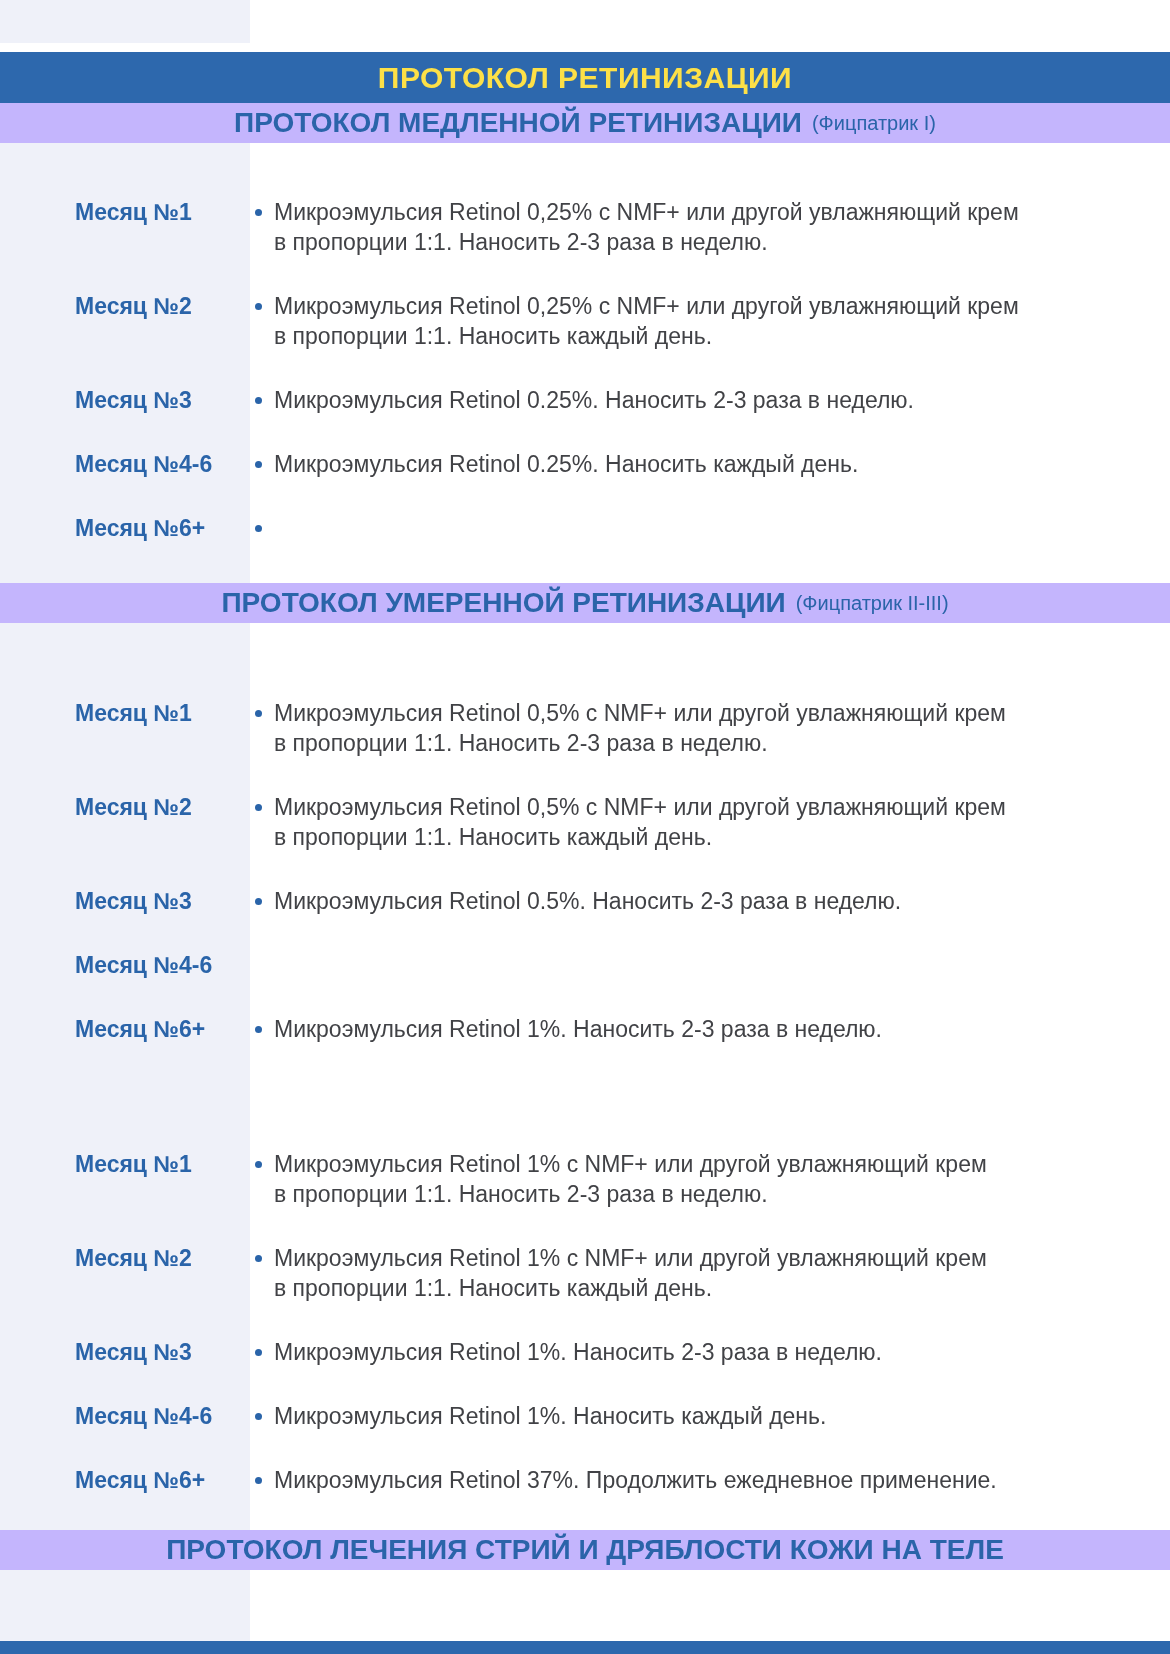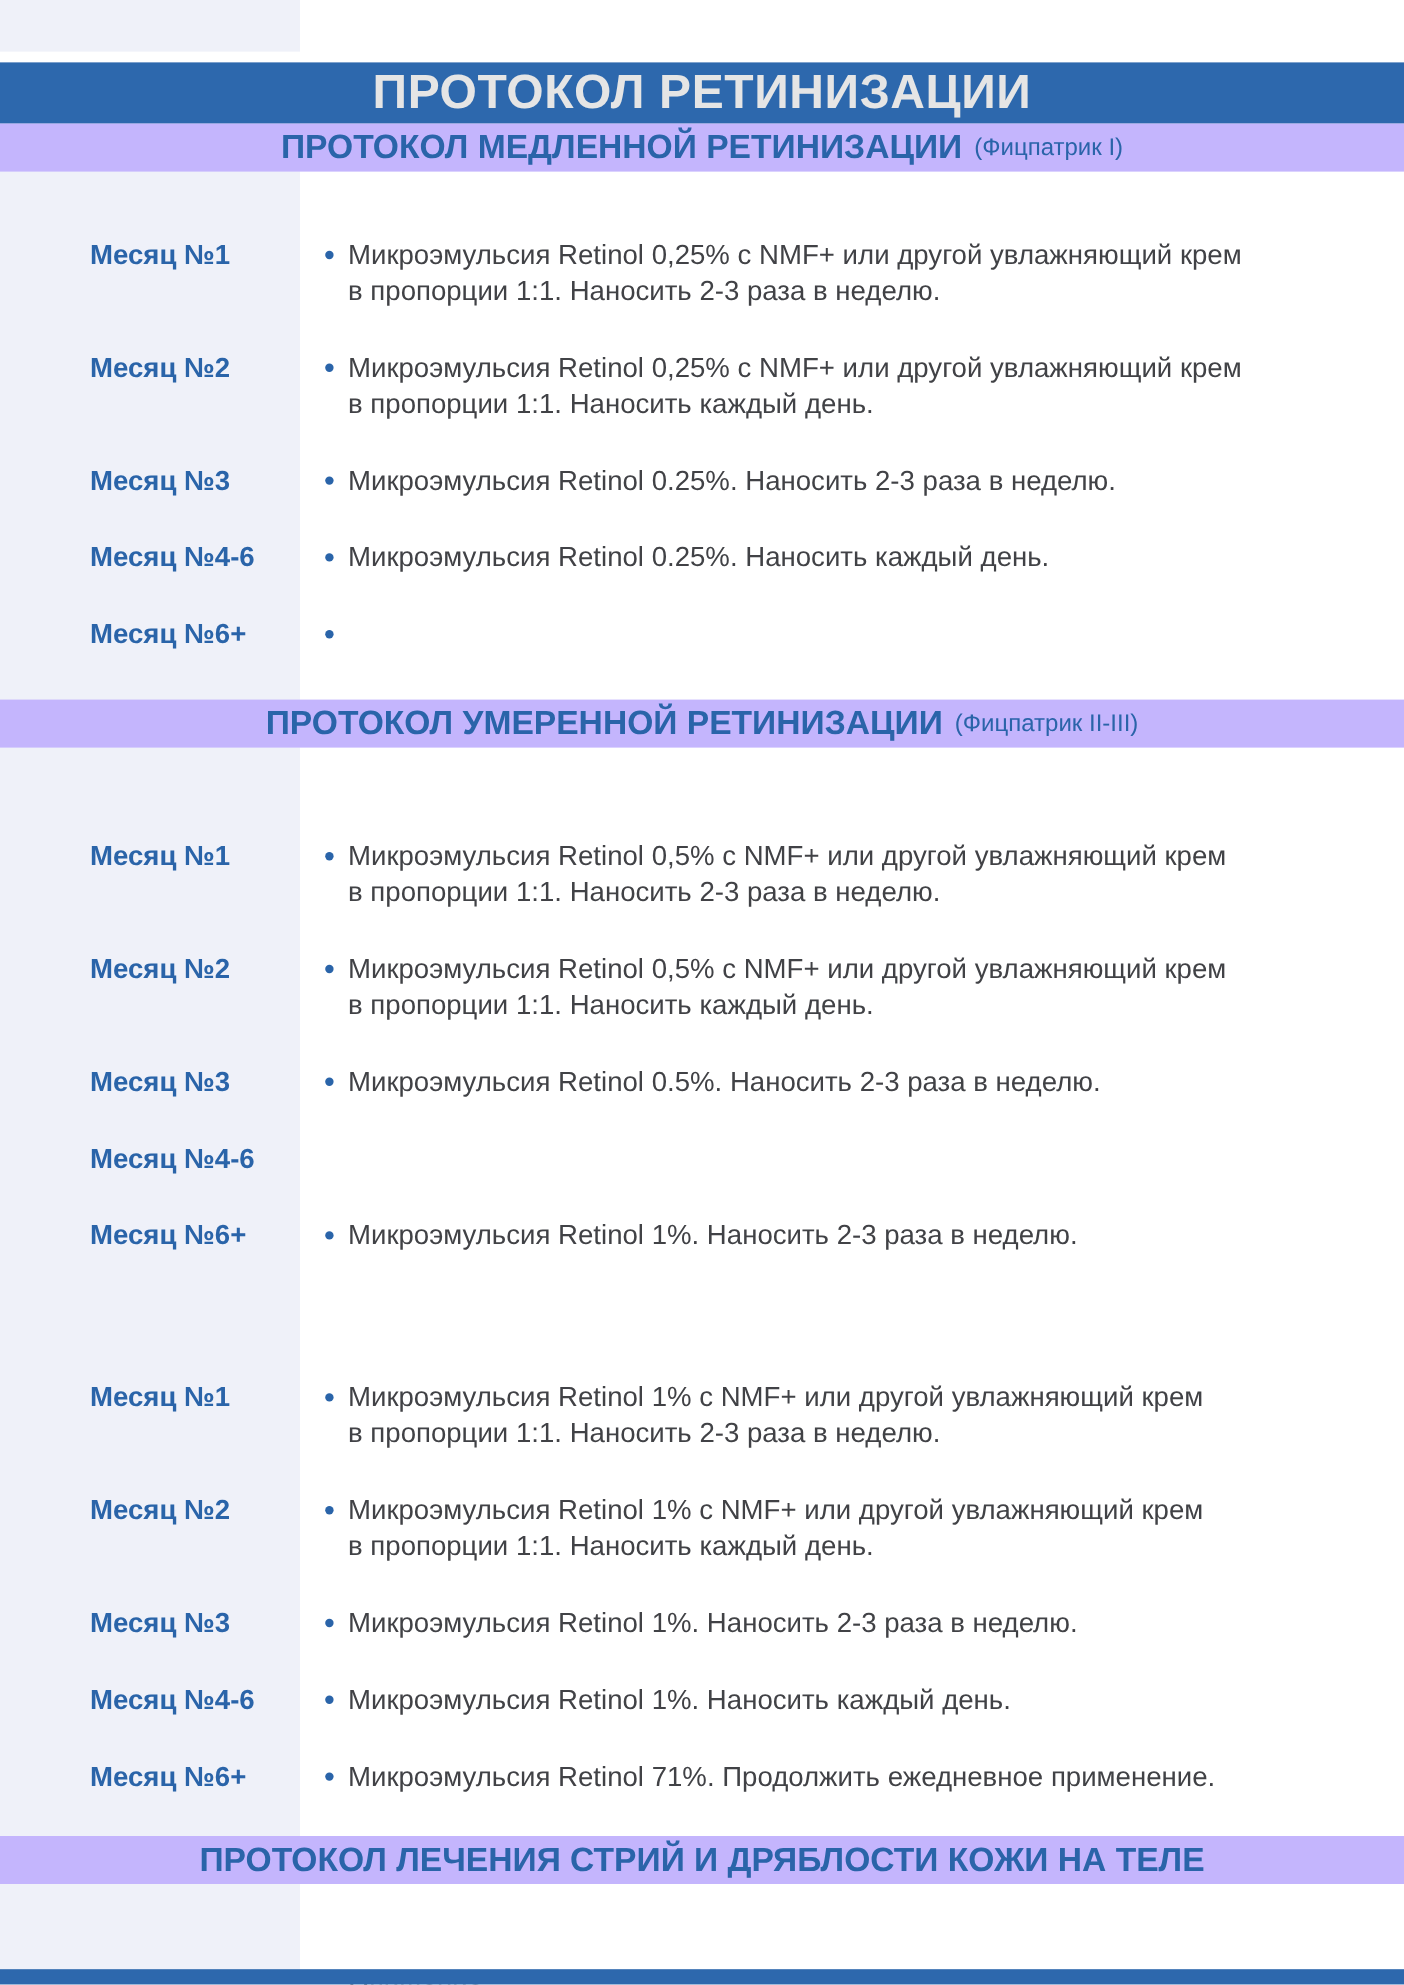--- a/index.html
+++ b/index.html
@@ -29,22 +29,22 @@
   .content { position: relative; z-index: 1; }
 
   .top-spacer { height: 52px; }
 
   .header-bar {
     height: 51px;
     background: #2d68ad;
     display: flex; align-items: center; justify-content: center;
   }
   .header-title {
-    color: #e5e5e5;
-    font-size: 40px;
+    color: #fde047;
+    font-size: 30px;
     font-weight: bold;
     letter-spacing: 0.5px;
   }
 
   .banner {
     height: 40px;
     background: #c4b5fd;
     display: flex; align-items: center; justify-content: center;
   }
   .banner-bold {
@@ -74,21 +74,21 @@
     padding-left: 75px;
     color: #2a64a9;
     font-size: 23px;
     font-weight: bold;
     line-height: 30px;
   }
 
   .row-content {
     flex: 1;
     display: flex;
-    padding-left: 21px;
+    padding-left: 5px;
     padding-right: 60px;
   }
   .bullet-dot {
     flex: 0 0 7px;
     width: 7px; height: 7px;
     border-radius: 50%;
     background: #2a64a9;
     margin-top: 12px;
     margin-right: 12px;
   }
@@ -234,21 +234,21 @@
         <div class="row-label">Месяц №4-6</div>
         <div class="row-content">
           <span class="bullet-dot"></span>
           <div class="row-text">Микроэмульсия Retinol 1%. Наносить каждый день.</div>
         </div>
       </div>
       <div class="row">
         <div class="row-label">Месяц №6+</div>
         <div class="row-content">
           <span class="bullet-dot"></span>
-          <div class="row-text">Микроэмульсия Retinol 71%. Продолжить ежедневное применение.</div>
+          <div class="row-text">Микроэмульсия Retinol 37%. Продолжить ежедневное применение.</div>
         </div>
       </div>
     </div>
 
     <div class="banner">
       <span class="banner-bold">ПРОТОКОЛ ЛЕЧЕНИЯ СТРИЙ И ДРЯБЛОСТИ КОЖИ НА ТЕЛЕ</span>
       <span class="banner-note"></span>
     </div>
     <div class="section section-4">
       <div class="row">

